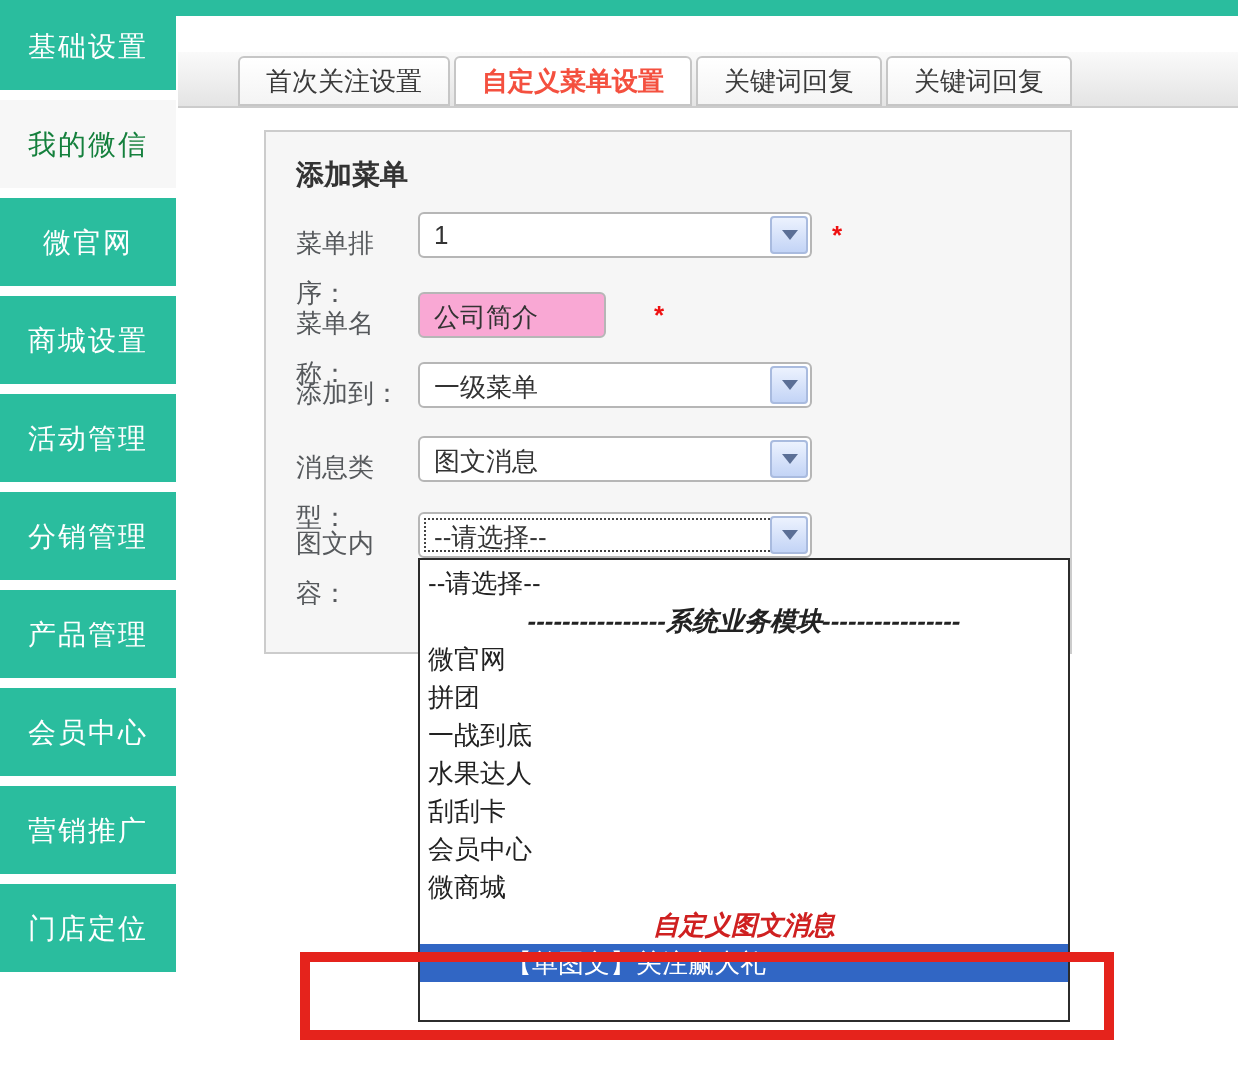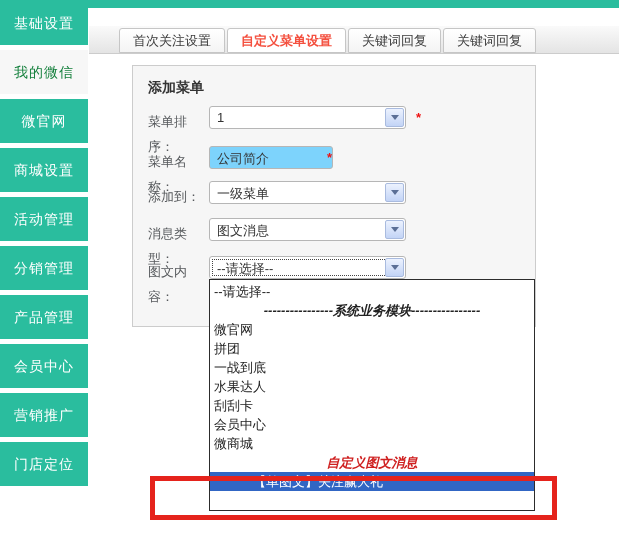--- a/index.html
+++ b/index.html
@@ -54,22 +54,22 @@
   .sel-text{position:absolute;left:7px;top:3px;white-space:nowrap;}
   .sel-arrow{
     position:absolute;right:1px;top:1px;width:19px;height:19px;
     background:linear-gradient(#ecf2fe,#c3d4f6);
     border:1px solid #a9bbdf;border-radius:2px;box-sizing:border-box;
     display:flex;align-items:center;justify-content:center;
   }
   .chev{width:0;height:0;border-left:4px solid transparent;border-right:4px solid transparent;border-top:5px solid #5b6f96;}
   .sel.focused{outline:1px dotted #444;outline-offset:-4px;}
   .inp{
-    position:absolute;left:76px;top:0;width:124px;height:23px;
-    background:#7dd3fc;border:1px solid #b6b6b6;border-radius:3px;
+    position:absolute;left:76px;top:0;width:94px;height:23px;
+    background:#f9a8d4;border:1px solid #b6b6b6;border-radius:3px;
     box-sizing:border-box;font-size:13px;color:#333;padding:3px 13px 0 7px;
   }
   .req{position:absolute;top:4px;font-size:13px;color:#ee1111;font-weight:bold;}
   .req.r1{left:283px;}
   .req.r2{left:194px;}
   
   .dd{
     position:absolute;left:209px;top:279px;width:326px;height:232px;
     background:#ffffff;border:1px solid #2c2c2c;box-sizing:border-box;
     z-index:5;font-size:13px;color:#222;padding-top:2px;

